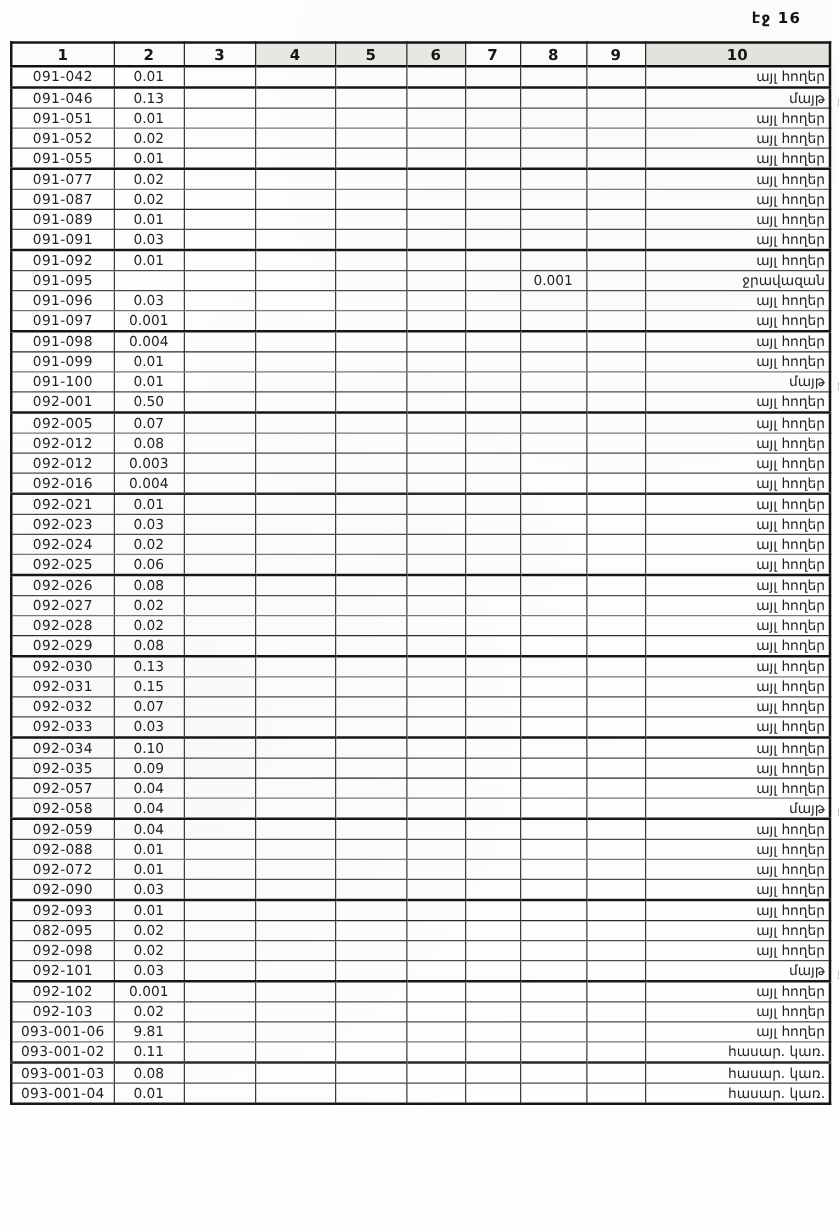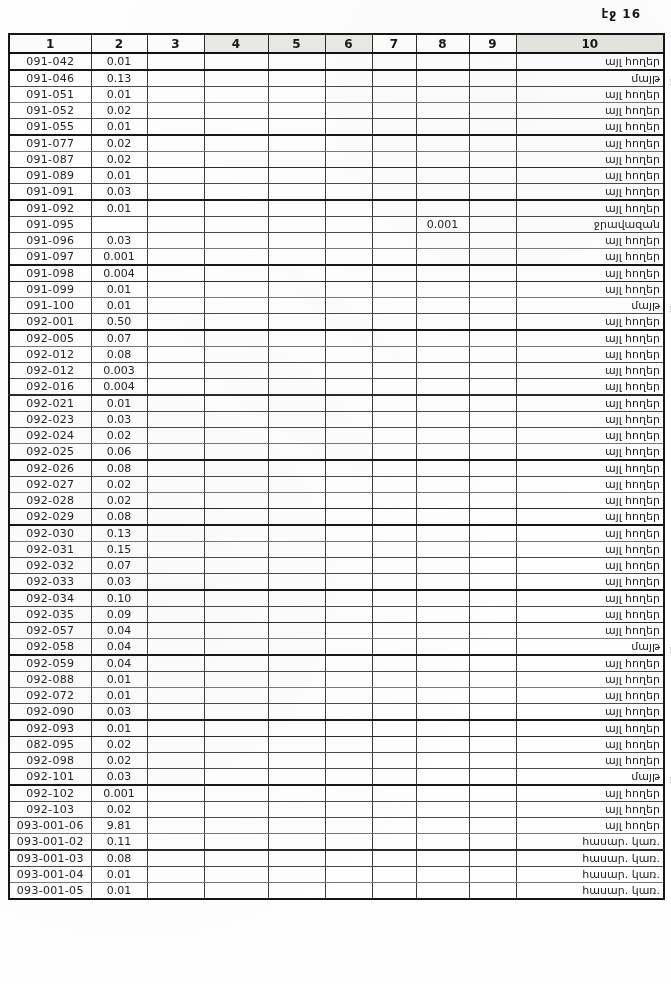--- a/index.html
+++ b/index.html
@@ -769,28 +769,16 @@
       <td class="c-emp"></td>
       <td class="c-emp"></td>
       <td class="c-emp"></td>
       <td class="c-emp"></td>
       <td class="c-emp"></td>
       <td class="c-v8"></td>
       <td class="c-emp"></td>
       <td class="c-use">հասար. կառ.</td>
     </tr>
 
-    <tr>
-      <td class="c-code">093-001-05</td>
-      <td class="c-val">0.01</td>
-      <td class="c-emp"></td>
-      <td class="c-emp"></td>
-      <td class="c-emp"></td>
-      <td class="c-emp"></td>
-      <td class="c-emp"></td>
-      <td class="c-v8"></td>
-      <td class="c-emp"></td>
-      <td class="c-use">հասար. կառ.</td>
-    </tr>
   </tbody>
   </table>
 
 </div>
 
 </body></html>

